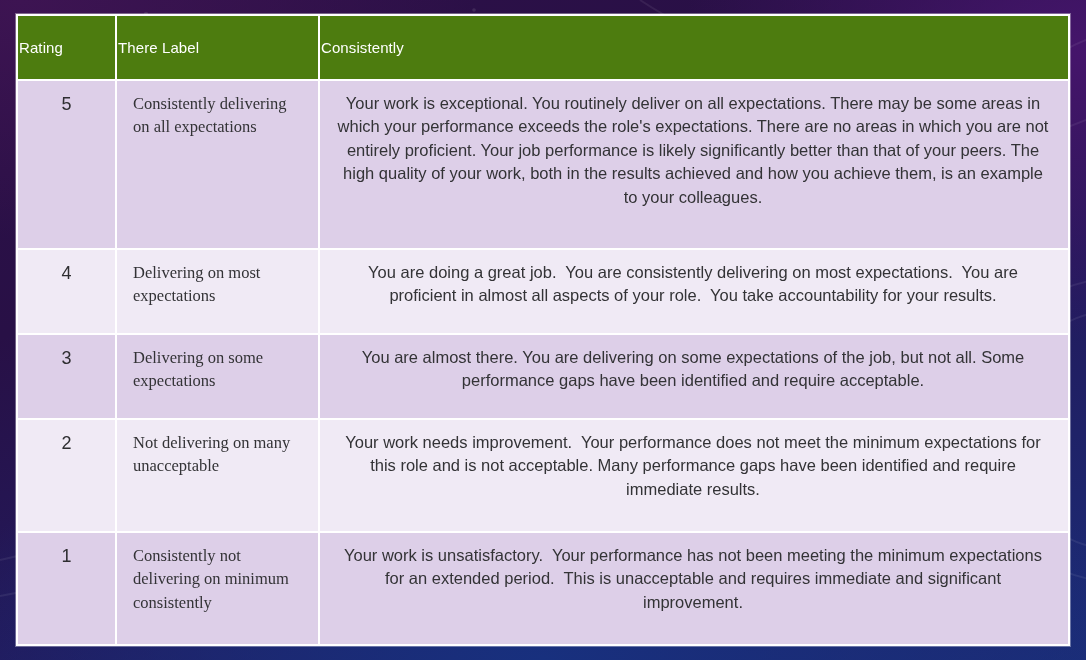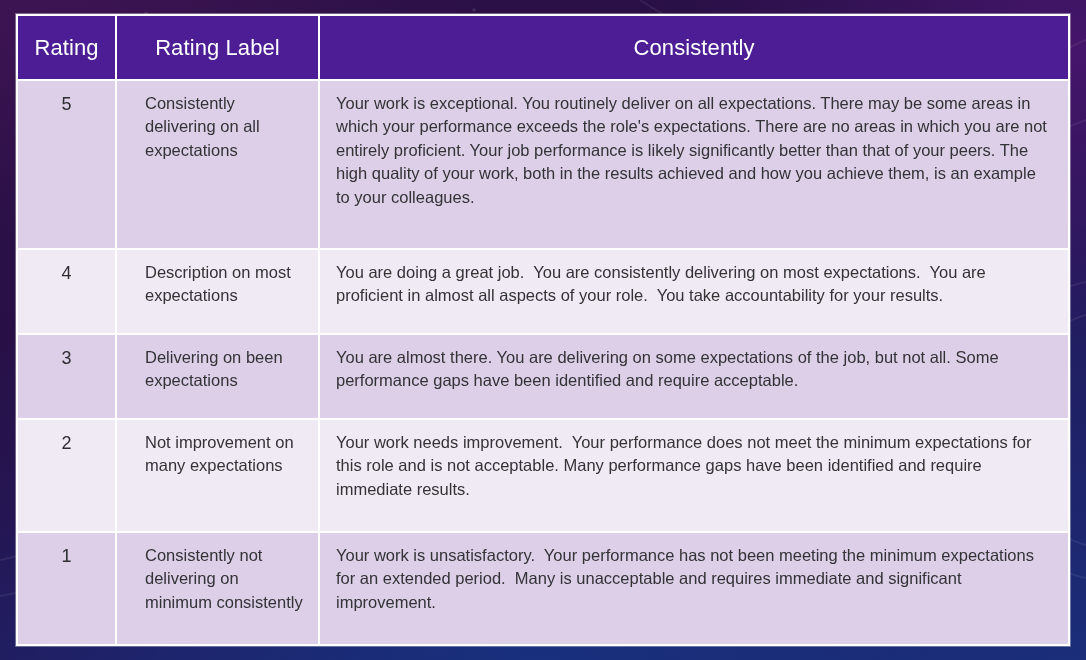--- a/index.html
+++ b/index.html
@@ -47,25 +47,25 @@
     border-collapse: collapse;
     table-layout: fixed;
   }
 
   col.c-rating { width: 99px; }
   col.c-label  { width: 203px; }
   col.c-desc   { width: auto; }
 
   
   thead th {
-    background: #4c1d95;
+    background: #4d7c0f;
     color: #ffffff;
-    font-size: 22px;
+    font-size: 15px;
     font-weight: 400;
-    text-align: center;
+    text-align: left;
     height: 61px;
     border: 2px solid #ffffff;
     letter-spacing: .1px;
   }
 
   
   tbody td {
     border: 2px solid #ffffff;
     color: #333336;
     vertical-align: top;
@@ -73,26 +73,28 @@
     font-size: 16.5px;
     line-height: 1.42;
   }
   tbody td.rating {
     text-align: center;
     font-size: 18px;
     padding-top: 11px;
     color: #2e2e31;
   }
   tbody td.label {
-    padding-left: 28px;
+    padding-left: 16px;
+    font-family: Liberation Serif, serif;
   }
   tbody td.desc {
     padding-left: 16px;
     padding-right: 18px;
     white-space: pre-wrap;
+    text-align: center;
   }
 
   tbody tr.odd  td { background: #ddcfe8; }
   tbody tr.even td { background: #f0eaf5; }
 </style>
 </head>
 <body>
 
 <div id="backdrop">
   <svg width="1086" height="660" viewBox="0 0 1086 660" aria-hidden="true">
@@ -117,45 +119,45 @@
 <div id="table-wrap">
   <table>
     <colgroup>
       <col class="c-rating">
       <col class="c-label">
       <col class="c-desc">
     </colgroup>
     <thead>
       <tr>
         <th>Rating</th>
-        <th>Rating Label</th>
+        <th>There Label</th>
         <th>Consistently</th>
       </tr>
     </thead>
     <tbody id="table-body">
         <tr class="odd">
           <td class="rating">5</td>
           <td class="label">Consistently delivering on all expectations</td>
           <td class="desc">Your work is exceptional. You routinely deliver on all expectations. There may be some areas in which your performance exceeds the role's expectations. There are no areas in which you are not entirely proficient. Your job performance is likely significantly better than that of your peers. The high quality of your work, both in the results achieved and how you achieve them, is an example to your colleagues.</td>
         </tr>
         <tr class="even">
           <td class="rating">4</td>
-          <td class="label">Description on most expectations</td>
+          <td class="label">Delivering on most expectations</td>
           <td class="desc">You are doing a great job.  You are consistently delivering on most expectations.  You are proficient in almost all aspects of your role.  You take accountability for your results.</td>
         </tr>
         <tr class="odd">
           <td class="rating">3</td>
-          <td class="label">Delivering on been expectations</td>
+          <td class="label">Delivering on some expectations</td>
           <td class="desc">You are almost there. You are delivering on some expectations of the job, but not all. Some performance gaps have been identified and require acceptable.</td>
         </tr>
         <tr class="even">
           <td class="rating">2</td>
-          <td class="label">Not improvement on many expectations</td>
+          <td class="label">Not delivering on many unacceptable</td>
           <td class="desc">Your work needs improvement.  Your performance does not meet the minimum expectations for this role and is not acceptable. Many performance gaps have been identified and require immediate results.</td>
         </tr>
         <tr class="odd">
           <td class="rating">1</td>
           <td class="label">Consistently not delivering on minimum consistently</td>
-          <td class="desc">Your work is unsatisfactory.  Your performance has not been meeting the minimum expectations for an extended period.  Many is unacceptable and requires immediate and significant improvement.</td>
+          <td class="desc">Your work is unsatisfactory.  Your performance has not been meeting the minimum expectations for an extended period.  This is unacceptable and requires immediate and significant improvement.</td>
         </tr>
       </tbody>
   </table>
 </div>
 
 </body></html>

